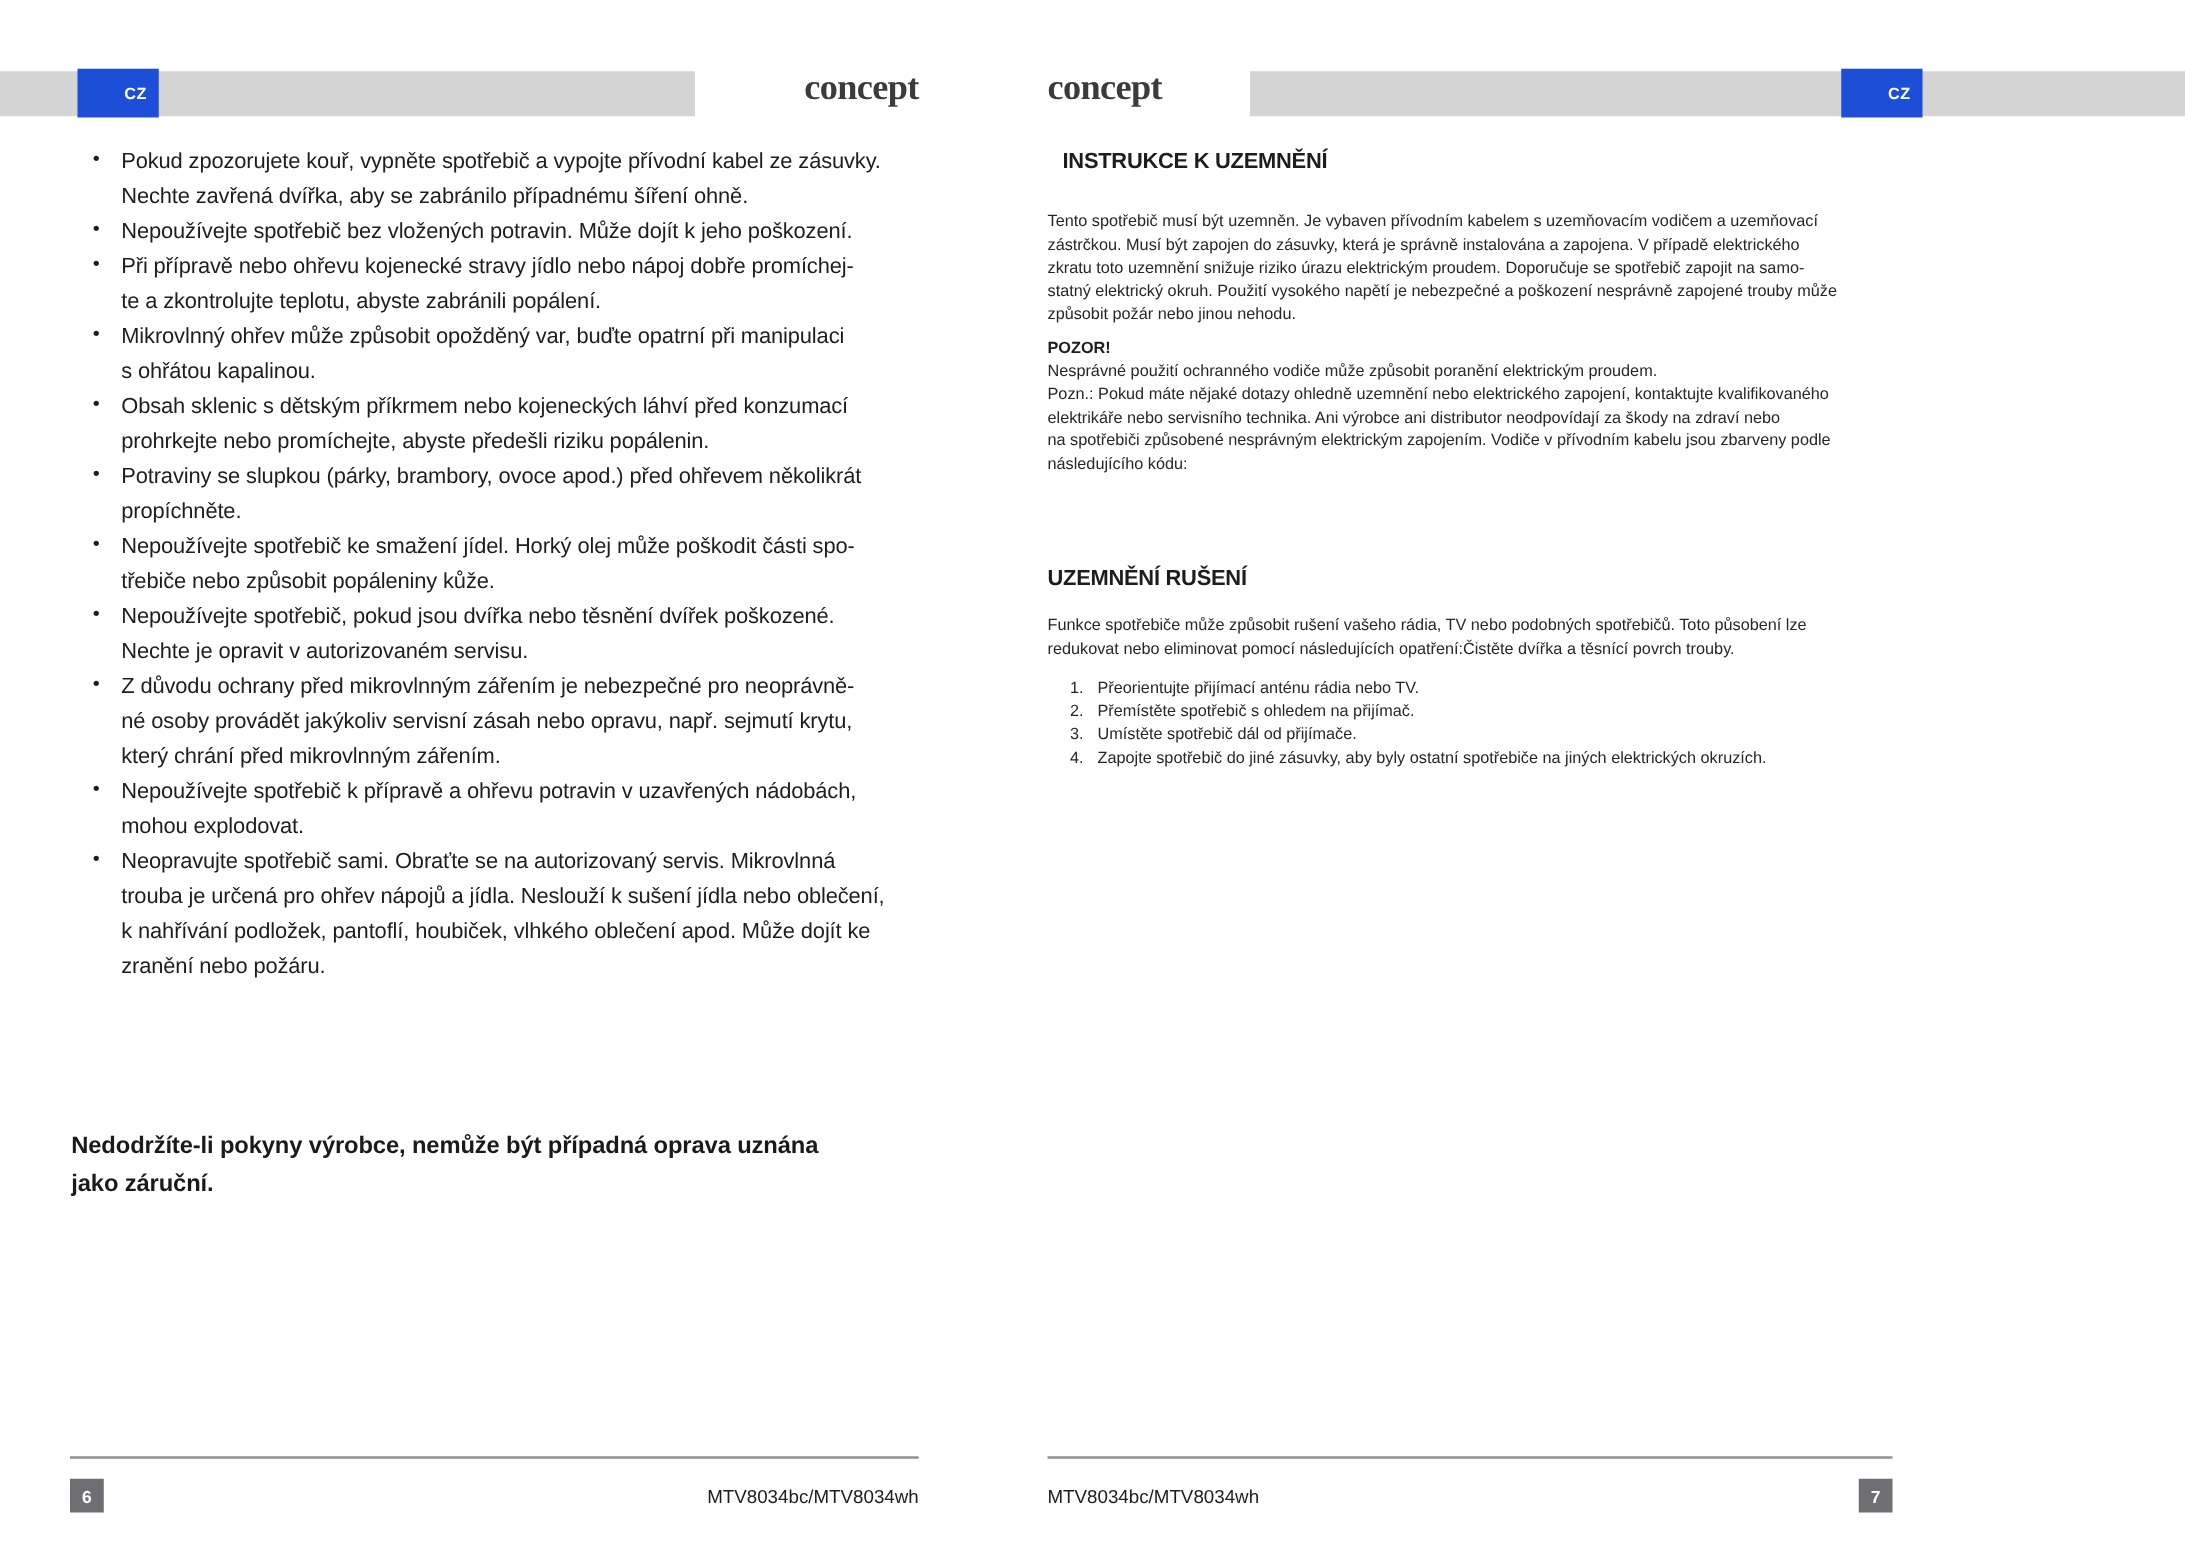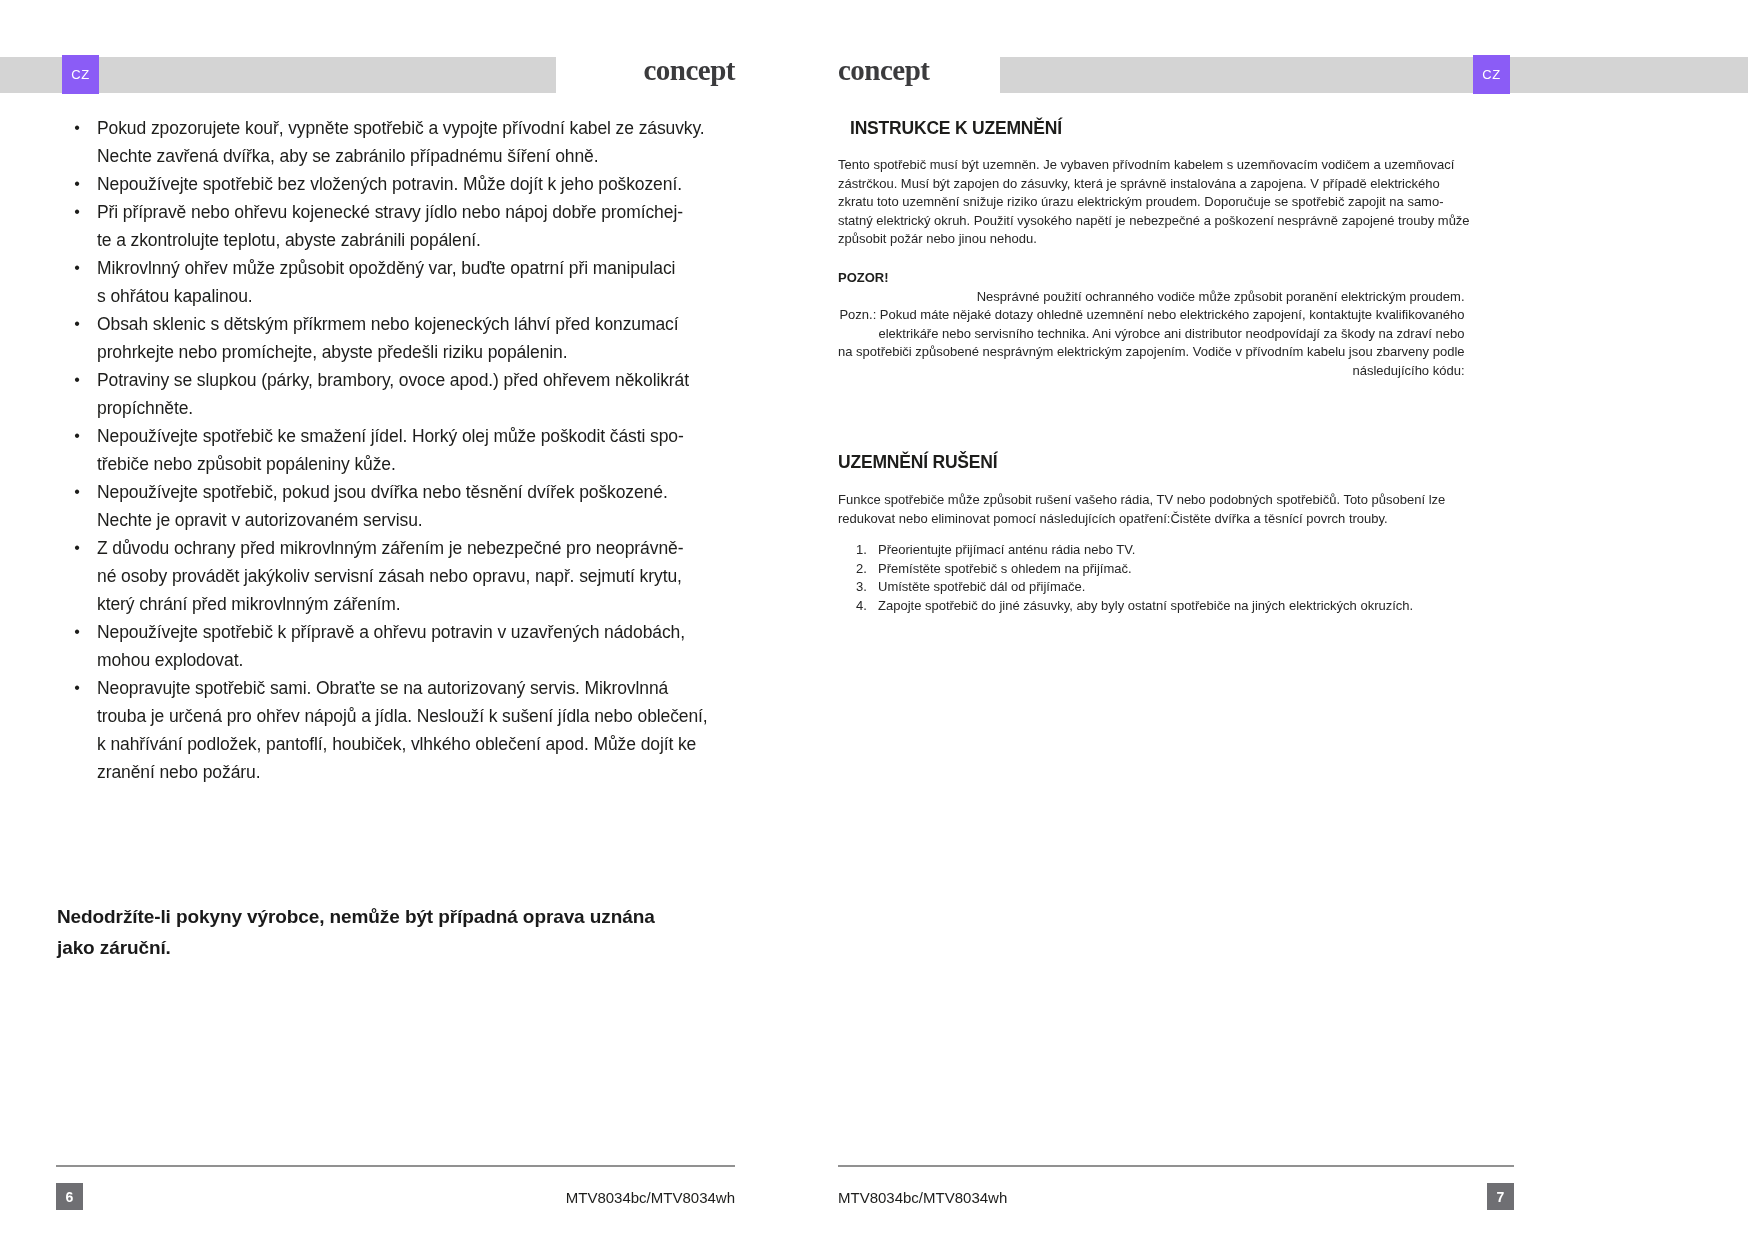--- a/index.html
+++ b/index.html
@@ -4,23 +4,23 @@
 <style>
   html,body{margin:0;padding:0;background:#ffffff;}
   .page{
     position:relative;width:1748px;height:1240px;background:#ffffff;overflow:hidden;
     font-family:"Liberation Sans",sans-serif;color:#1d1d1b;
   }
   .band{position:absolute;top:57px;height:36px;background:#d4d4d4;}
   #band-left{left:0;width:556px;}
   #band-right{left:1000px;width:748px;}
   .cz-tab{
-    position:absolute;top:55px;width:37px;height:39px;background:#8b5cf6;color:#ffffff;
-    font-weight:normal;font-size:13px;letter-spacing:.5px;
-    display:flex;align-items:center;justify-content:center;
+    position:absolute;top:55px;width:37px;height:39px;background:#1d4ed8;color:#ffffff;
+    font-weight:bold;font-size:13px;letter-spacing:.5px;
+    display:flex;align-items:center;justify-content:center;padding-left:28px;
   }
   #cz-left{left:62px;}
   #cz-right{left:1473px;}
   .logo{
     position:absolute;top:50px;font-size:29px;font-weight:700;color:#3b3b3d;
     letter-spacing:-0.5px;font-family:Liberation Serif, serif;line-height:40px;
   }
   #logo-left{left:500px;width:235px;text-align:right;}
   #logo-right{left:838px;}
 
@@ -32,23 +32,23 @@
   .warranty{
     position:absolute;left:57px;top:901px;font-size:19px;font-weight:bold;
     line-height:31px;white-space:pre;color:#1a1a1a;letter-spacing:-0.1px;
   }
 
   
   .r-h{position:absolute;left:838px;font-weight:bold;font-size:17.5px;letter-spacing:-0.2px;}
   #h-ground{top:118px;margin-left:12px;}
   #h-radio{top:452px;}
   .r-p{position:absolute;left:838px;font-size:13px;line-height:18.6px;white-space:pre;color:#262626;}
-  #ground-body{top:156px;}
+  #ground-body{top:168px;}
   #pozor-label{position:absolute;left:838px;top:270px;font-size:13px;font-weight:bold;}
-  #pozor-body{top:288px;line-height:18.4px;text-align:right;}
+  #pozor-body{top:288px;line-height:18.4px;}
   .codes{position:absolute;left:838px;top:380px;font-size:13px;font-weight:bold;line-height:18.4px;color:#1d1d1b;}
   #radio-body{top:491px;}
   .steps{position:absolute;left:856px;top:541px;font-size:13px;line-height:18.5px;color:#262626;}
   .step{display:flex;}
   .step-num{width:22px;}
 
   
   .footline{position:absolute;top:1165px;height:2px;background:#919191;}
   #fl-left{left:56px;width:679px;}
   #fl-right{left:838px;width:676px;}

